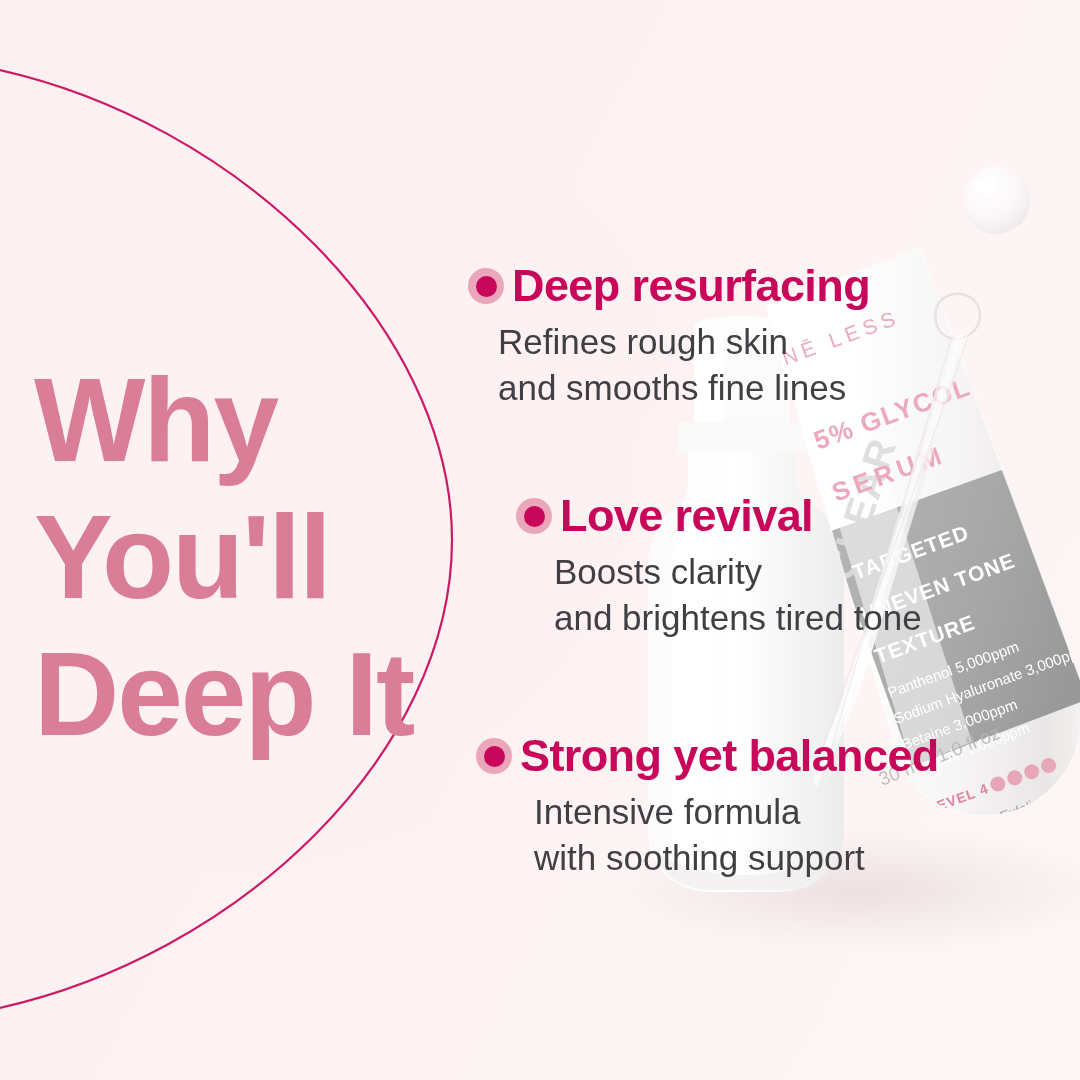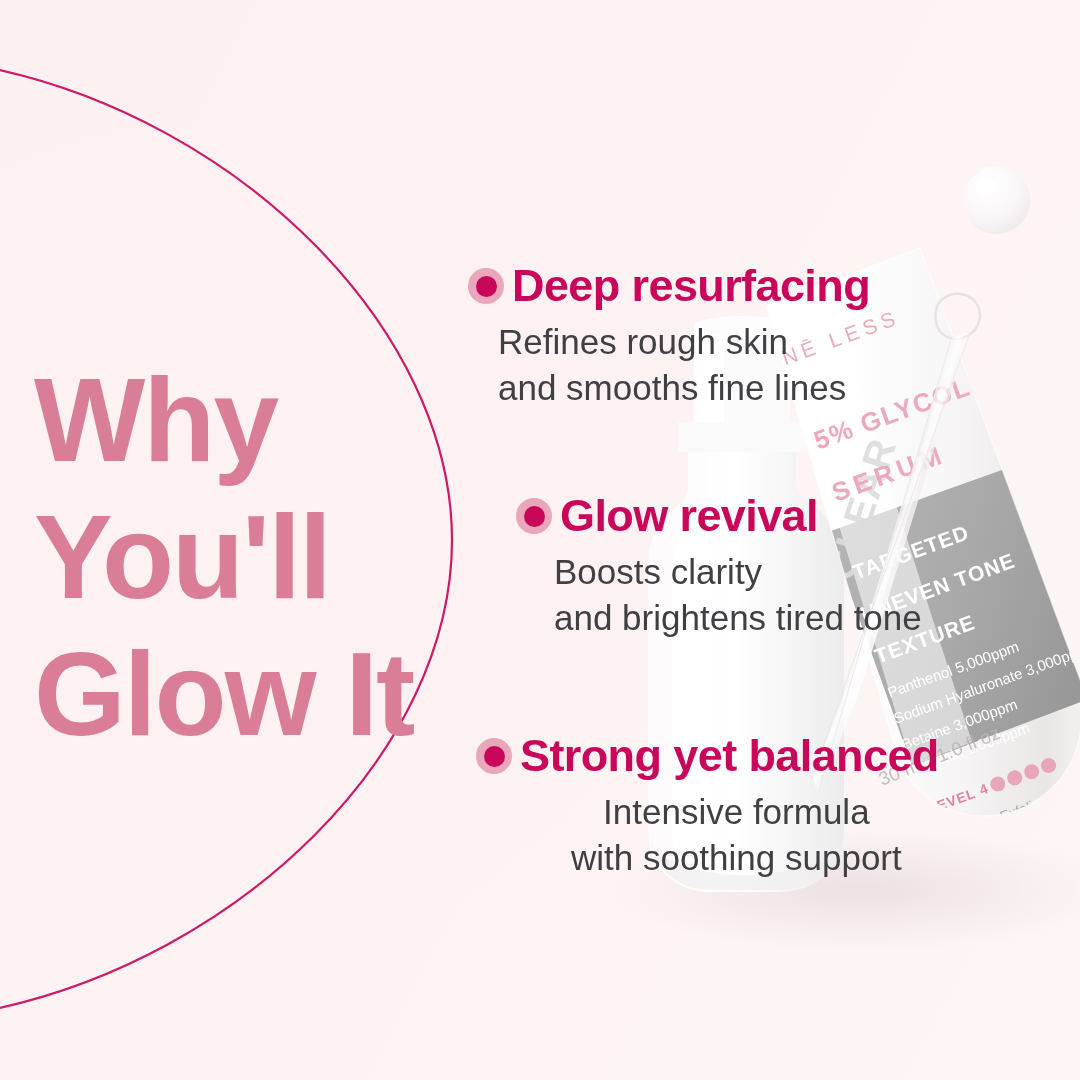--- a/index.html
+++ b/index.html
@@ -89,21 +89,21 @@
     white-space:pre-line;
   }
 
   #b1 { left:468px; top:260px; }
   #b1 .b-desc { margin-left:30px; }
 
   #b2 { left:516px; top:490px; }
   #b2 .b-desc { margin-left:38px; }
 
   #b3 { left:476px; top:730px; }
-  #b3 .b-desc { margin-left:58px;text-align:center; }
+  #b3 .b-desc { margin-left:58px; }
 </style>
 </head>
 <body>
 
 <div id="stage">
 
   <svg class="arc-layer" viewBox="0 0 1080 1080" preserveAspectRatio="none">
     <path d="M -10 68 C 240 120 452 330 452 540 C 452 752 240 958 -10 1010" fill="none" stroke="#c9075a" stroke-width="2.2" opacity="0.92"></path>
   </svg>
 
@@ -229,37 +229,37 @@
 
     <g>
       <path d="M 436 36 C 456 36 470 52 470 70 C 470 90 454 104 436 104
                C 418 104 404 90 404 70 C 404 52 418 36 436 36 Z" fill="url(#dropG)"></path>
       <ellipse cx="426" cy="56" rx="11" ry="9" fill="#ffffff" opacity="0.92"></ellipse>
     </g>
   </svg>
 
   <div class="headline">Why
 You'll
-Glow It</div>
+Deep It</div>
 
   <div class="bullets">
 
     <div class="bullet" id="b1">
       <div class="bullet-head">
         <span class="dot"></span>
         <span class="b-title">Deep resurfacing</span>
       </div>
       <div class="b-desc">Refines rough skin
 and smooths fine lines</div>
     </div>
 
     <div class="bullet" id="b2">
       <div class="bullet-head">
         <span class="dot"></span>
-        <span class="b-title">Glow revival</span>
+        <span class="b-title">Love revival</span>
       </div>
       <div class="b-desc">Boosts clarity
 and brightens tired tone</div>
     </div>
 
     <div class="bullet" id="b3">
       <div class="bullet-head">
         <span class="dot"></span>
         <span class="b-title">Strong yet balanced</span>
       </div>

